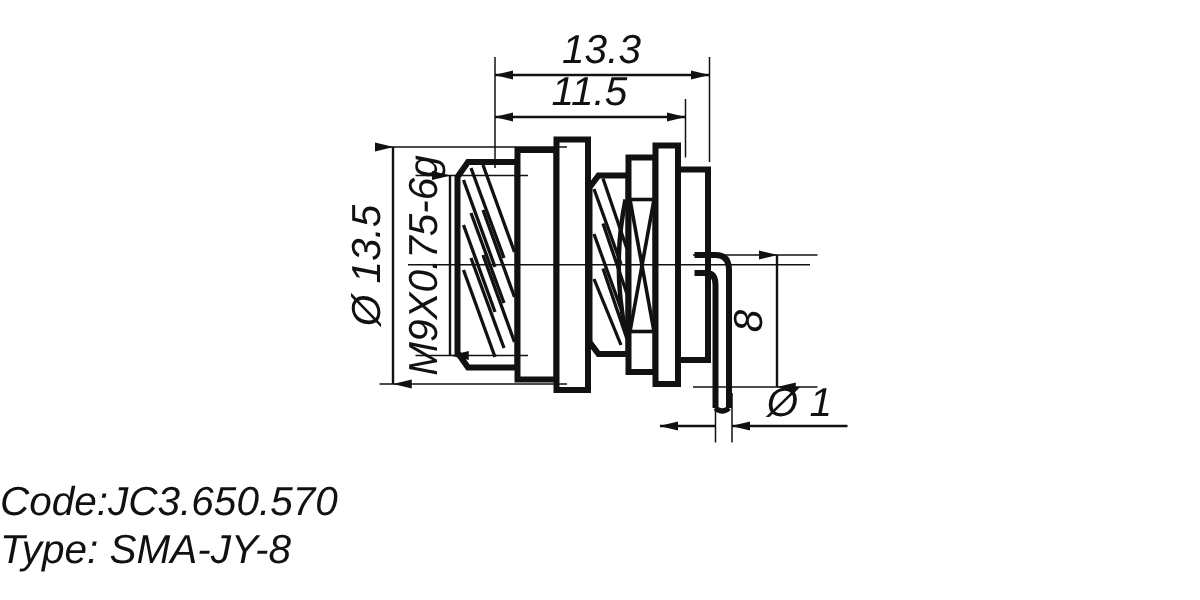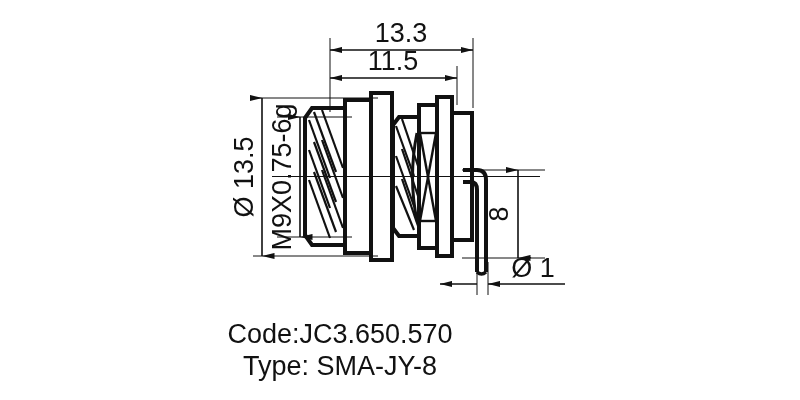--- a/index.html
+++ b/index.html
@@ -7,29 +7,28 @@
   body{
     width:800px;height:400px;
     background:#ffffff;
     font-family:"Liberation Sans", sans-serif;
     overflow:hidden;
     position:relative;
   }
   #drawing-root{
     position:absolute;
     left:0;top:0;
-    width:800px;height:400px;
+    width:800px;height:400px;font-style:italic;
   }
   #cad-svg{display:block;}
   .caption-block{
     position:absolute;
     left:0;
     top:318px;
     width:680px;
-    text-align:center;
     line-height:1.20;
   }
   .caption-line{
     font-family:"Liberation Sans", sans-serif;
     font-size:27px;
     color:#111111;
     letter-spacing:0px;
     white-space:pre;
   }
 </style>

